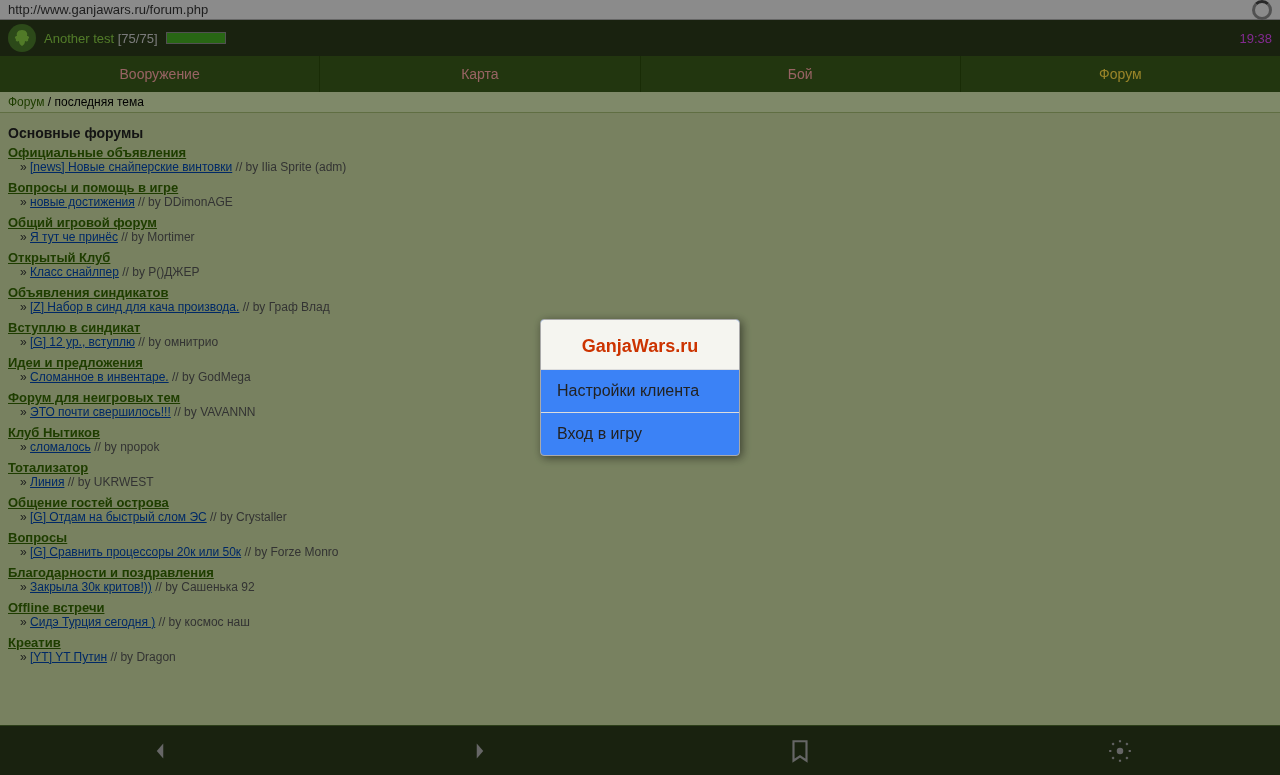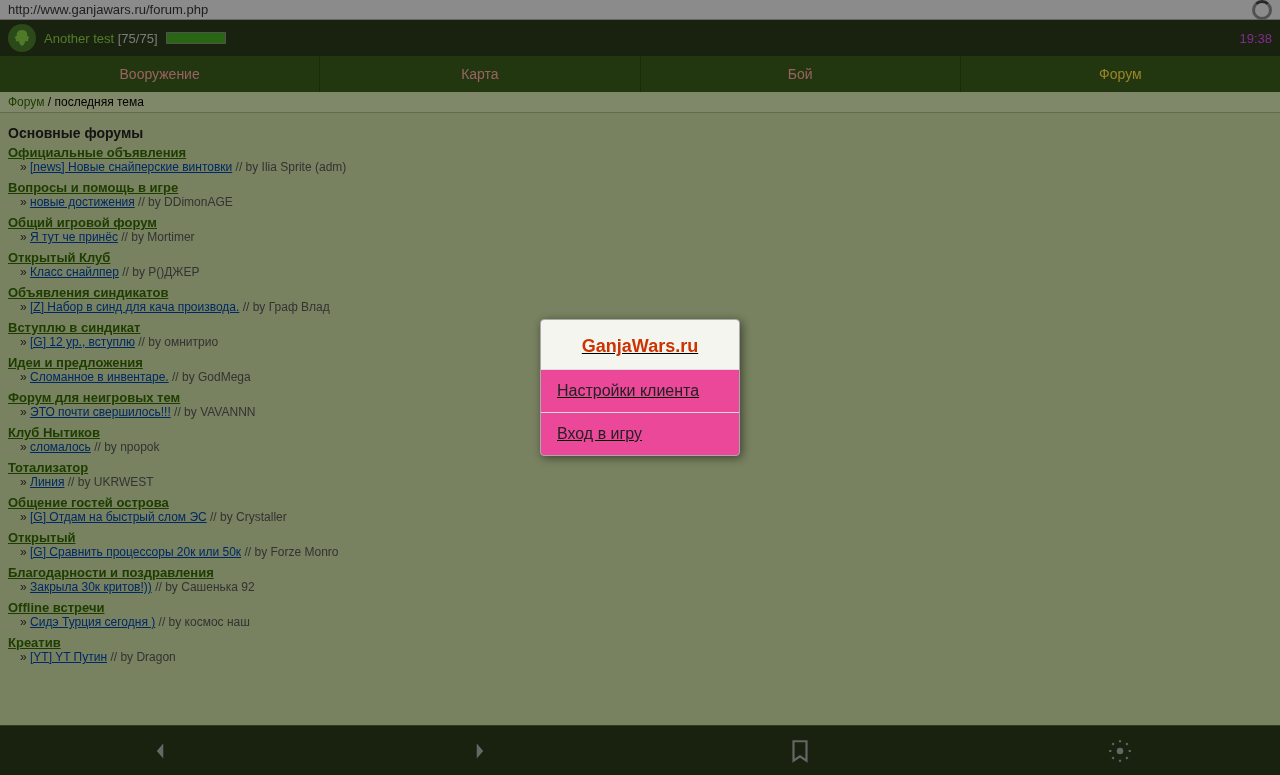--- a/index.html
+++ b/index.html
@@ -199,27 +199,26 @@
       position: fixed;
       top: 0; left: 0;
       width: 1280px; height: 775px;
       background: rgba(0,0,0,0.4);
       display: flex;
       align-items: center;
       justify-content: center;
       z-index: 1000;
     }
     #modal {
-      background: #ec4899;
+      background: #3b82f6;
       border: 1px solid #aaa;
       border-radius: 4px;
       width: 200px;
       overflow: hidden;
       box-shadow: 2px 2px 10px rgba(0,0,0,0.5);
-      text-decoration: underline;
     }
     #modal-title {
       color: #cc3300;
       font-size: 18px;
       font-weight: bold;
       text-align: center;
       padding: 16px 12px 12px 12px;
       background: #f5f5f0;
     }
     .modal-item {
@@ -312,21 +311,21 @@
       </div>
       <div class="forum-item">
         <div class="forum-title">Тотализатор</div>
         <div class="forum-subtitle">» <a>Линия</a><span class="author"> // by UKRWEST</span></div>
       </div>
       <div class="forum-item">
         <div class="forum-title">Общение гостей острова</div>
         <div class="forum-subtitle">» <a>[G] Отдам на быстрый слом ЭС</a><span class="author"> // by Crystaller</span></div>
       </div>
       <div class="forum-item">
-        <div class="forum-title">Открытый</div>
+        <div class="forum-title">Вопросы</div>
         <div class="forum-subtitle">» <a>[G] Сравнить процессоры 20к или 50к</a><span class="author"> // by Forze Monro</span></div>
       </div>
       <div class="forum-item">
         <div class="forum-title">Благодарности и поздравления</div>
         <div class="forum-subtitle">» <a>Закрыла 30к критов!))</a><span class="author"> // by Сашенька 92</span></div>
       </div>
       <div class="forum-item">
         <div class="forum-title">Offline встречи</div>
         <div class="forum-subtitle">» <a>Сидэ Турция сегодня )</a><span class="author"> // by космос наш</span></div>
       </div>

